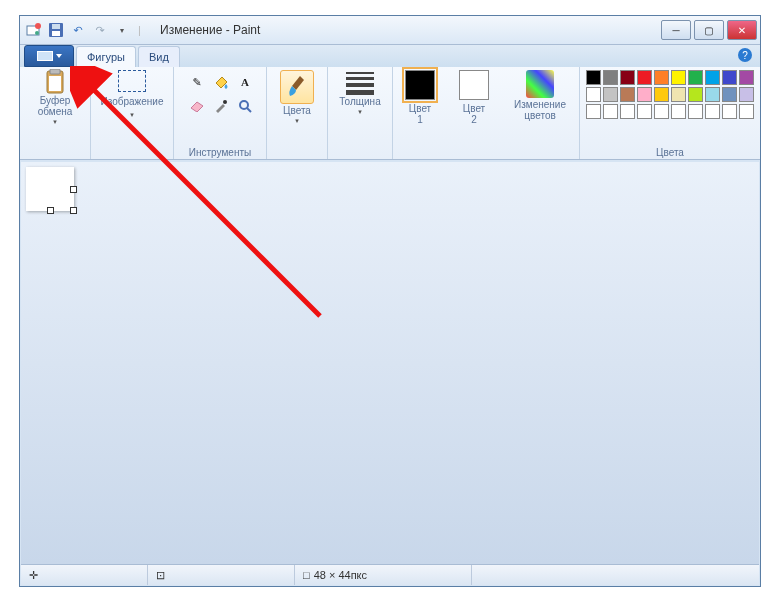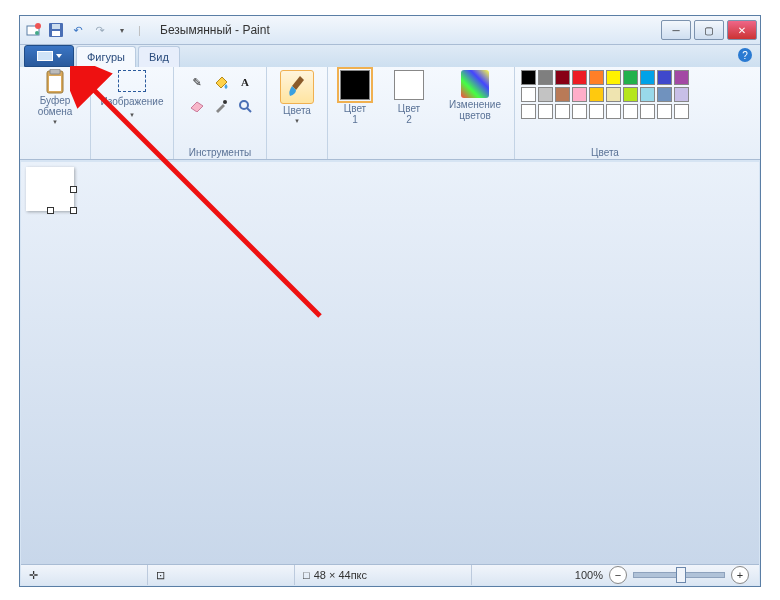--- a/index.html
+++ b/index.html
@@ -70,21 +70,21 @@
             <rect width="14" height="14" rx="1" fill="#4a6fb5"></rect>
             <rect x="3" y="1" width="8" height="5" fill="#cde"></rect>
             <rect x="3" y="8" width="8" height="5" fill="#fff"></rect>
           </svg>
       </span>
       <span class="qicon" style="color:#3a75c4">↶</span>
       <span class="qicon" style="color:#9ab">↷</span>
       <span class="qicon" style="font-size:8px;color:#555">▾</span>
     </div>
     <span style="color:#bbb;padding:0 2px">|</span>
-    <div class="title">Безымянный - Paint</div>
+    <div class="title">Изменение - Paint</div>
     <div class="winbtns">
       <div class="winbtn">─</div>
       <div class="winbtn">▢</div>
       <div class="winbtn close">✕</div>
     </div>
   </div>
 
   <div class="tabs-row">
     <div class="file-tab">
       <div class="bar"></div>
@@ -158,20 +158,32 @@
               <path d="M14 2 L18 6 L10 16 L6 12 Z" fill="#8a5a2a"></path>
               <path d="M6 12 Q2 18 4 22 Q10 20 10 16 Z" fill="#3aa0e0"></path>
             </svg>
         </div>
         <span class="glabel">Цвета</span>
         <span class="drop">▾</span>
       </div>
     </div>
 
 
+    <div class="group" style="width:52px">
+      <div class="big-btn">
+        <div class="thickness">
+            <div></div>
+            <div></div>
+            <div></div>
+            <div></div>
+          </div>
+        <span class="glabel">Толщина</span>
+        <span class="drop">▾</span>
+      </div>
+    </div>
 
     <div class="group" style="width:42px;border-right:none">
       <div class="big-btn">
         <div class="color-sel c1"></div>
         <span class="glabel" style="white-space:pre-line">Цвет
 1</span>
       </div>
     </div>
     <div class="group" style="width:42px;border-right:none">
       <div class="big-btn">
@@ -250,23 +262,15 @@
       <span></span>
     </div>
     <div class="cell" style="width:130px">
       <span>⊡</span>
       <span></span>
     </div>
     <div class="cell" style="width:160px">
       <span>□</span>
       <span>48 × 44пкс</span>
     </div>
-    <div class="zoom-ctrl">
-      <span>100%</span>
-      <div class="zbtn">−</div>
-      <div class="slider">
-          <div class="thumb"></div>
-        </div>
-      <div class="zbtn">+</div>
-    </div>
   </div>
 
 </div>
 
 </body></html>

